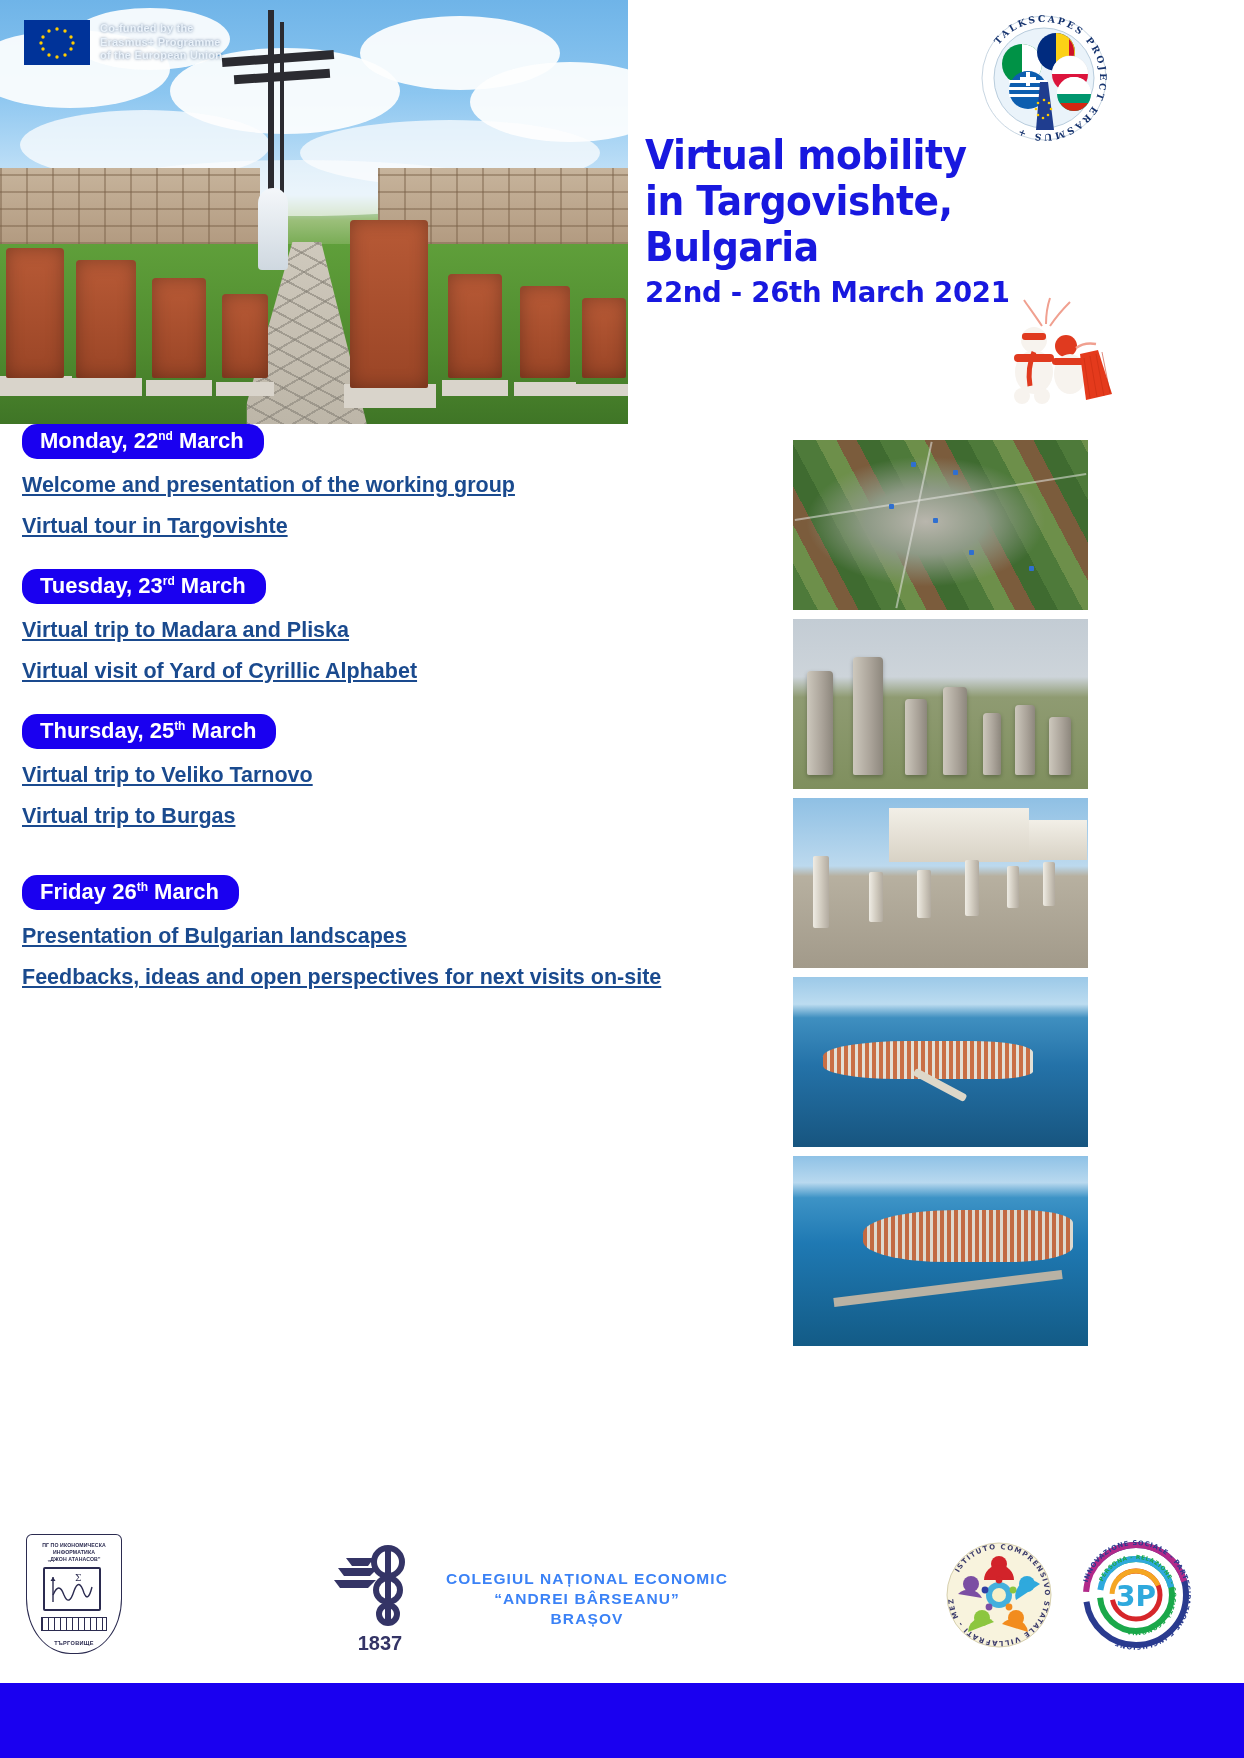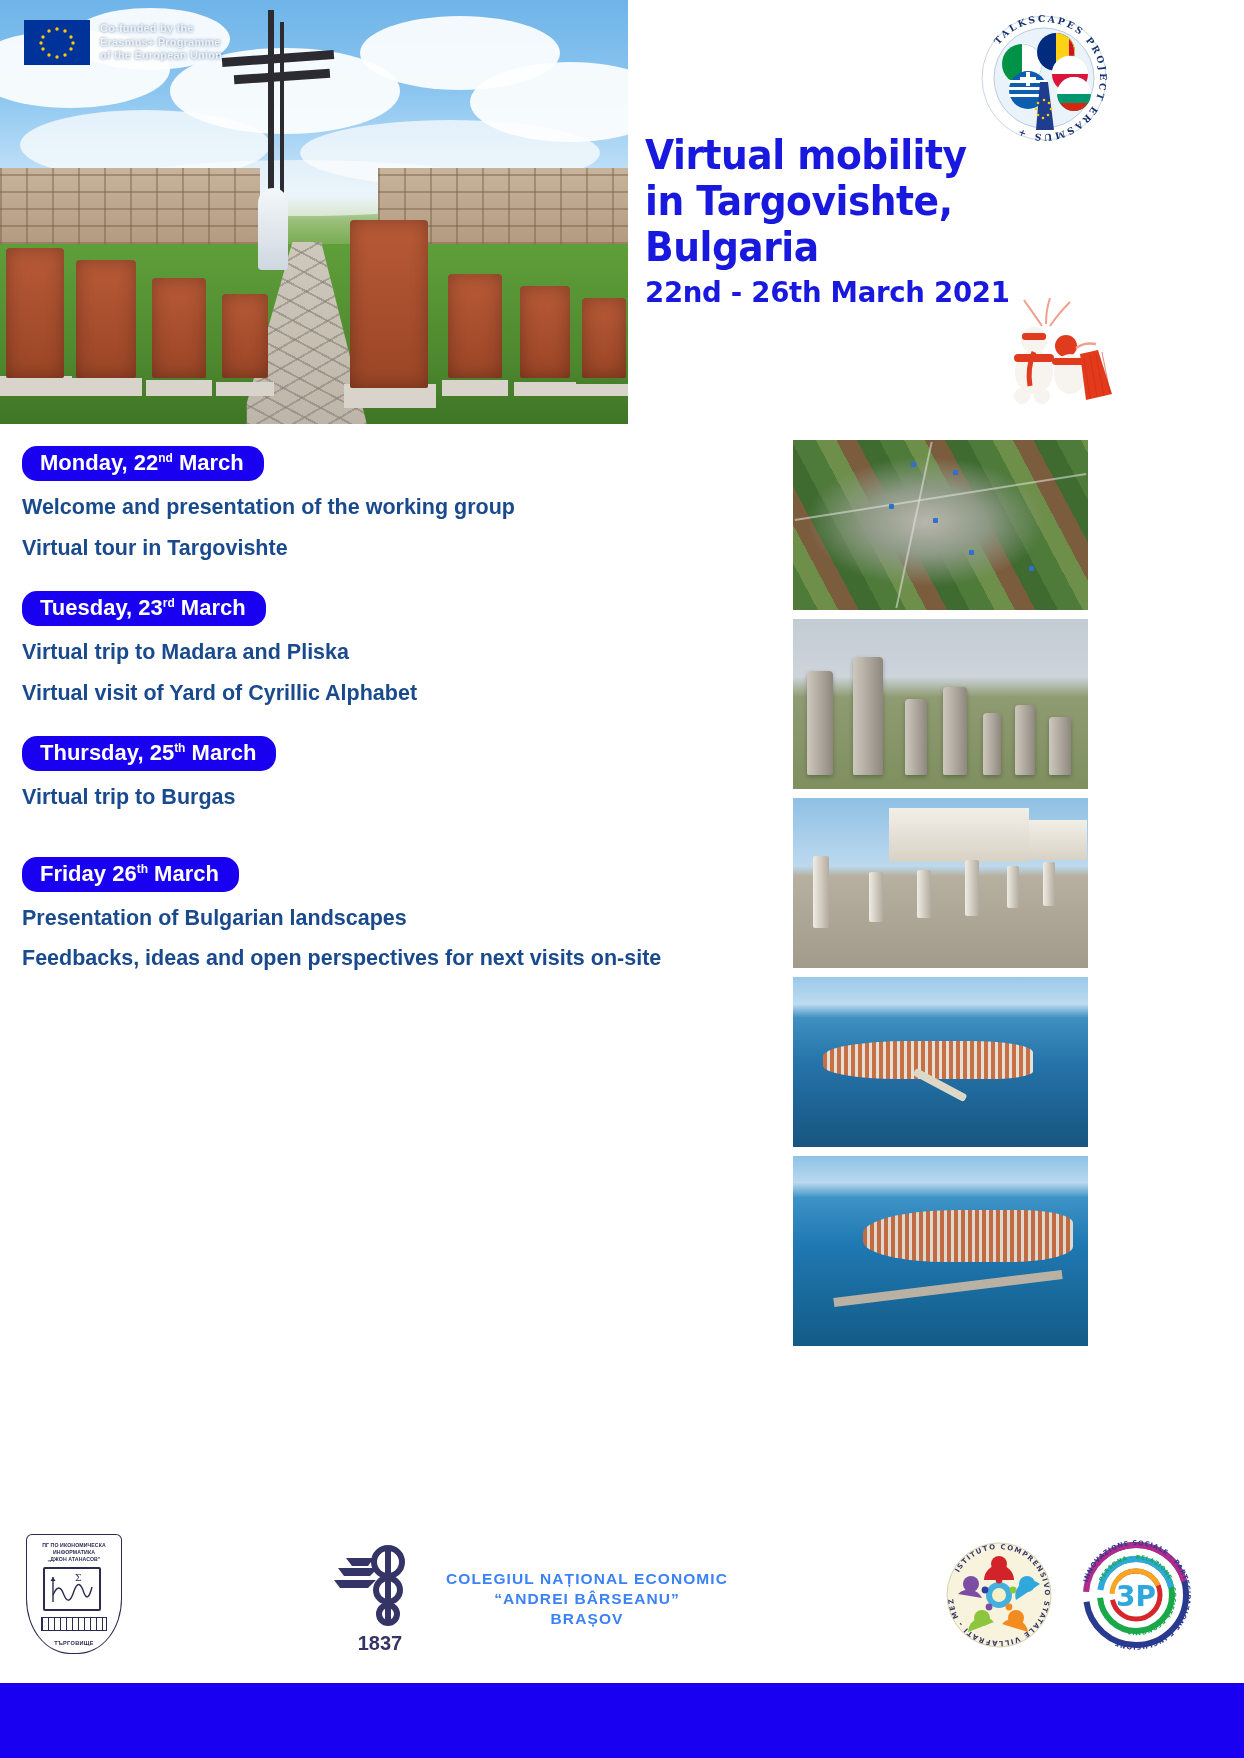--- a/index.html
+++ b/index.html
@@ -113,21 +113,21 @@
   .day-pill {
     display:inline-block; background:#1a00f0; color:#ffffff;
     border-radius:15px; padding:6px 20px 7px 18px;
     font-size:22px; font-weight:bold; line-height:1.0;
     font-family:"Liberation Sans", sans-serif; white-space:nowrap;
   }
   .day-pill sup { font-size:12px; vertical-align:super; line-height:0; }
   .day-items { margin-top:16px; }
   .day-item { color:#1a4a8e; font-size:21.5px; font-weight:bold;
     line-height:1.0; margin-bottom:19px; white-space:nowrap;
-    font-family:"Liberation Sans", sans-serif; }
+    font-family:"Liberation Sans", sans-serif;text-decoration:underline; }
 
   
   .photo-col { position:absolute; left:793px; top:440px; width:295px; }
   .photo { width:295px; margin-bottom:9px; position:relative; overflow:hidden; }
 
   .ph-sat { height:170px; background:
       radial-gradient(ellipse at 45% 48%, #b9b6ad 0%, #8e9a86 26%, transparent 52%),
       repeating-linear-gradient(62deg, #4e7a3a 0 22px, #6d8f4a 22px 40px, #7b5c3c 40px 58px, #3f6b30 58px 78px),
       repeating-linear-gradient(-30deg, rgba(0,0,0,.12) 0 18px, transparent 18px 40px),
       #5c7b44; }
@@ -342,21 +342,21 @@
         <path d="M102 62 L110 104"></path>
           <path d="M108 60 L116 101"></path>
       </g>
       <path d="M82 56 q8 -6 20 -4" stroke="#f0a090" stroke-width="2.5" fill="none"></path>
     </svg>
   </div>
 </div>
 
 <div class="schedule">
 
-  <div class="day-block" style="margin-top:22px;">
+  <div class="day-block" style="">
     <div class="day-pill">
       <span>Monday,</span>
       <span>22</span><sup>nd</sup>
       <span>March</span>
     </div>
     <div class="day-items">
       <div class="day-item">Welcome and presentation of the working group</div>
       <div class="day-item">Virtual tour in Targovishte</div>
     </div>
   </div>
@@ -374,20 +374,21 @@
   </div>
 
 
   <div class="day-block" style="margin-top:32px;">
     <div class="day-pill">
       <span>Thursday,</span>
       <span>25</span><sup>th</sup>
       <span>March</span>
     </div>
     <div class="day-items">
+      <div class="day-item">Virtual trip to Veliko Tarnovo</div>
       <div class="day-item">Virtual trip to Burgas</div>
     </div>
   </div>
 
   <div class="day-block" style="margin-top:48px;">
     <div class="day-pill">
       <span>Friday</span>
       <span>26</span><sup>th</sup>
       <span>March</span>
     </div>

